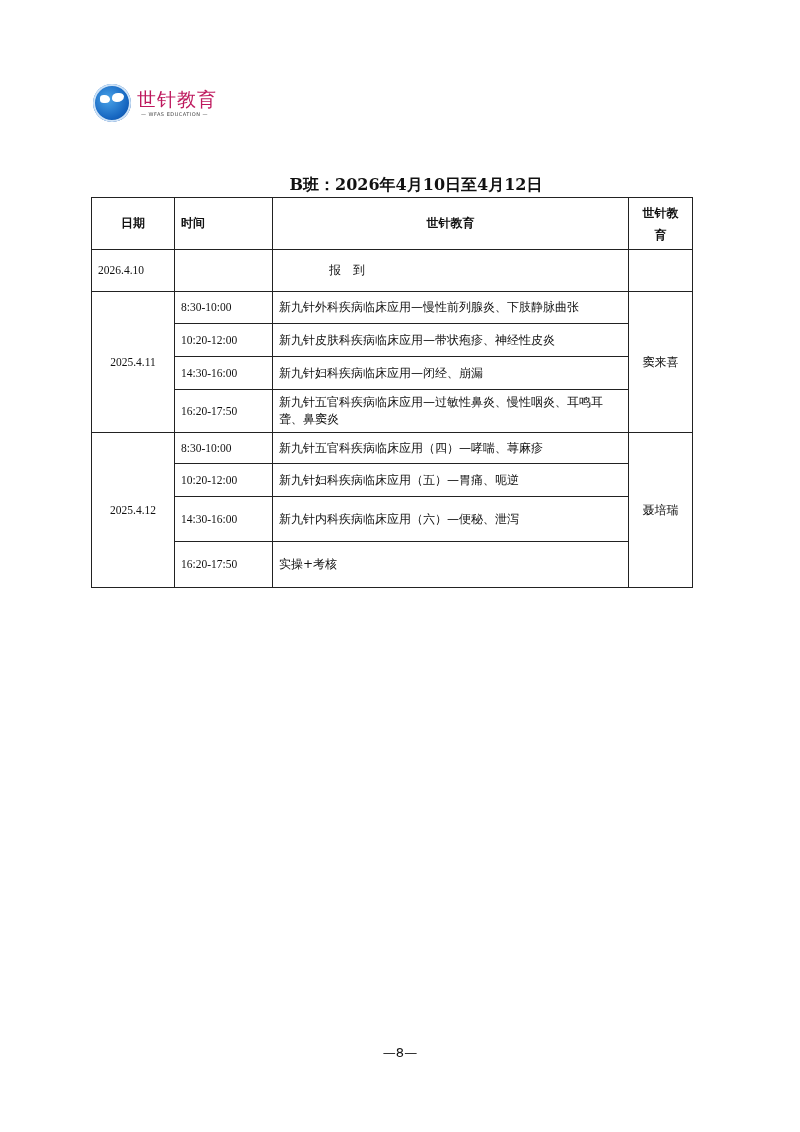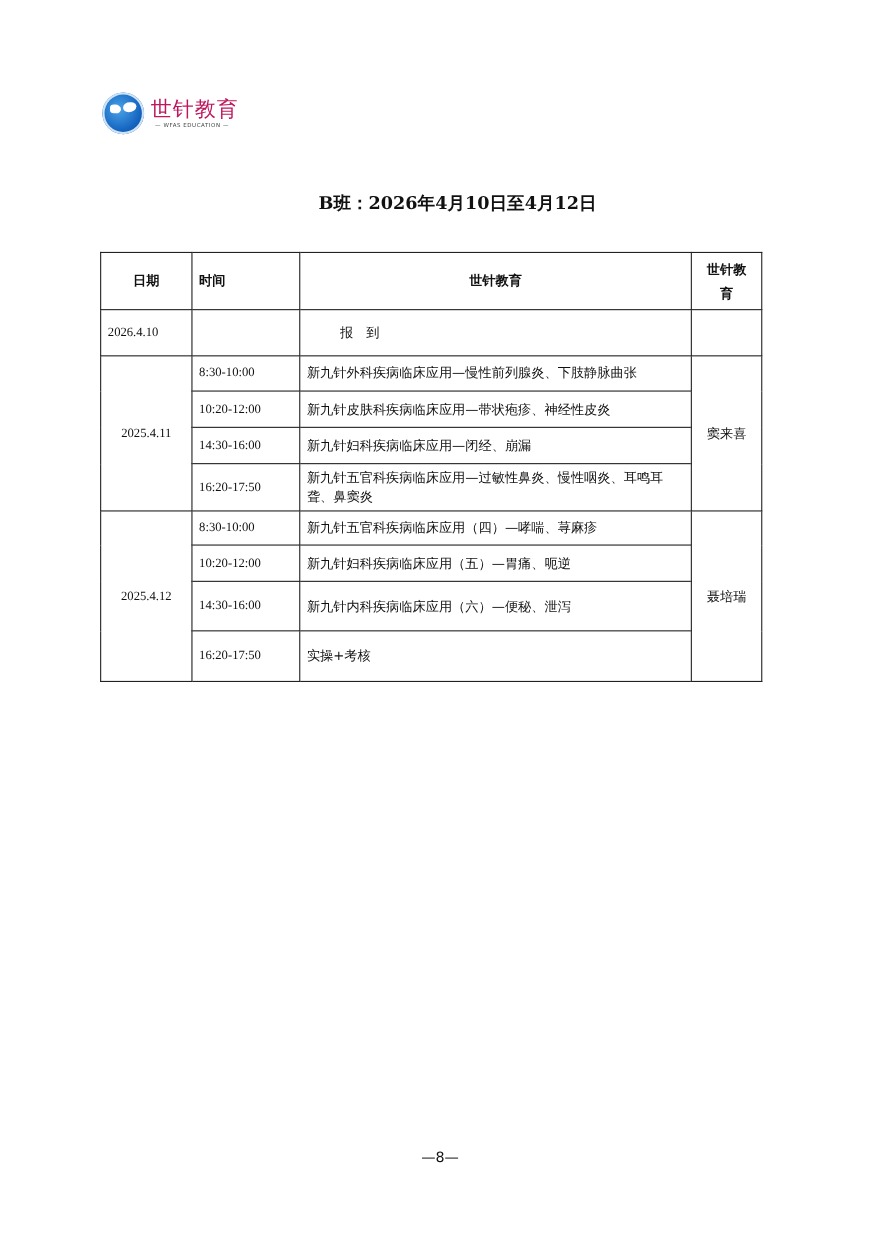--- a/index.html
+++ b/index.html
@@ -10,21 +10,21 @@
            background:radial-gradient(circle at 40% 40%, #4aa3e8 0%, #1565c0 60%, #0d3f8a 100%);
            position:relative; box-shadow:0 0 0 2px #cfe3f7 inset; }
   .globe::before { content:""; position:absolute; left:7px; top:11px; width:10px; height:8px; background:#fff; border-radius:40% 60% 50% 40%; }
   .globe::after { content:""; position:absolute; left:19px; top:9px; width:12px; height:9px; background:#fff; border-radius:50% 40% 60% 40%; }
   .logo-text { margin-left:6px; display:flex; flex-direction:column; align-items:flex-start; }
   .logo-cn { font-family:"DejaVu Serif", serif; font-weight:normal; font-size:19px; letter-spacing:1px; color:#be185d; line-height:22px; }
   .logo-en { font-size:5px; color:#444; letter-spacing:0.5px; line-height:8px; margin-left:4px; }
   .title { position:absolute; left:16px; width:800px; top:175px; text-align:center;
            font-family:"DejaVu Serif", "Liberation Serif", serif; font-size:16px; font-weight:bold; }
   table.sched { position:absolute; left:91px; top:197px; border-collapse:collapse;
-                font-size:12px; table-layout:fixed;margin-top:32px; }
+                font-size:12px; table-layout:fixed; }
   table.sched td { border:1px solid #222; padding:0 6px; vertical-align:middle; line-height:17px; }
   td.center { text-align:center; }
   .hdr { font-weight:bold; }
   .mono { font-family:Liberation Serif, serif; font-size:11.5px; }
   .footer { position:absolute; left:0; width:800px; top:1045px; text-align:center; font-size:13px; }
 </style>
 </head>
 <body>
 
 <div class="logo">
@@ -47,21 +47,21 @@
   <tbody>
       <tr style="height:52px">
     <td class="center hdr">日期</td>
     <td class="hdr">时间</td>
     <td class="center hdr">世针教育</td>
     <td class="center hdr" style="padding:0 8px;line-height:22px">世针教育</td>
   </tr>
   <tr style="height:42px">
     <td class="mono">2026.4.10</td>
     <td></td>
-    <td style="padding-left:36px">报　到</td>
+    <td style="padding-left:56px">报　到</td>
     <td></td>
   </tr>
   <tr style="height:32px">
     <td rowspan="4" class="mono center">2025.4.11</td>
     <td class="mono">8:30-10:00</td>
     <td>新九针外科疾病临床应用—慢性前列腺炎、下肢静脉曲张</td>
     <td rowspan="4" class="center">窦来喜</td>
   </tr>
   <tr style="height:33px">
     <td class="mono">10:20-12:00</td>

